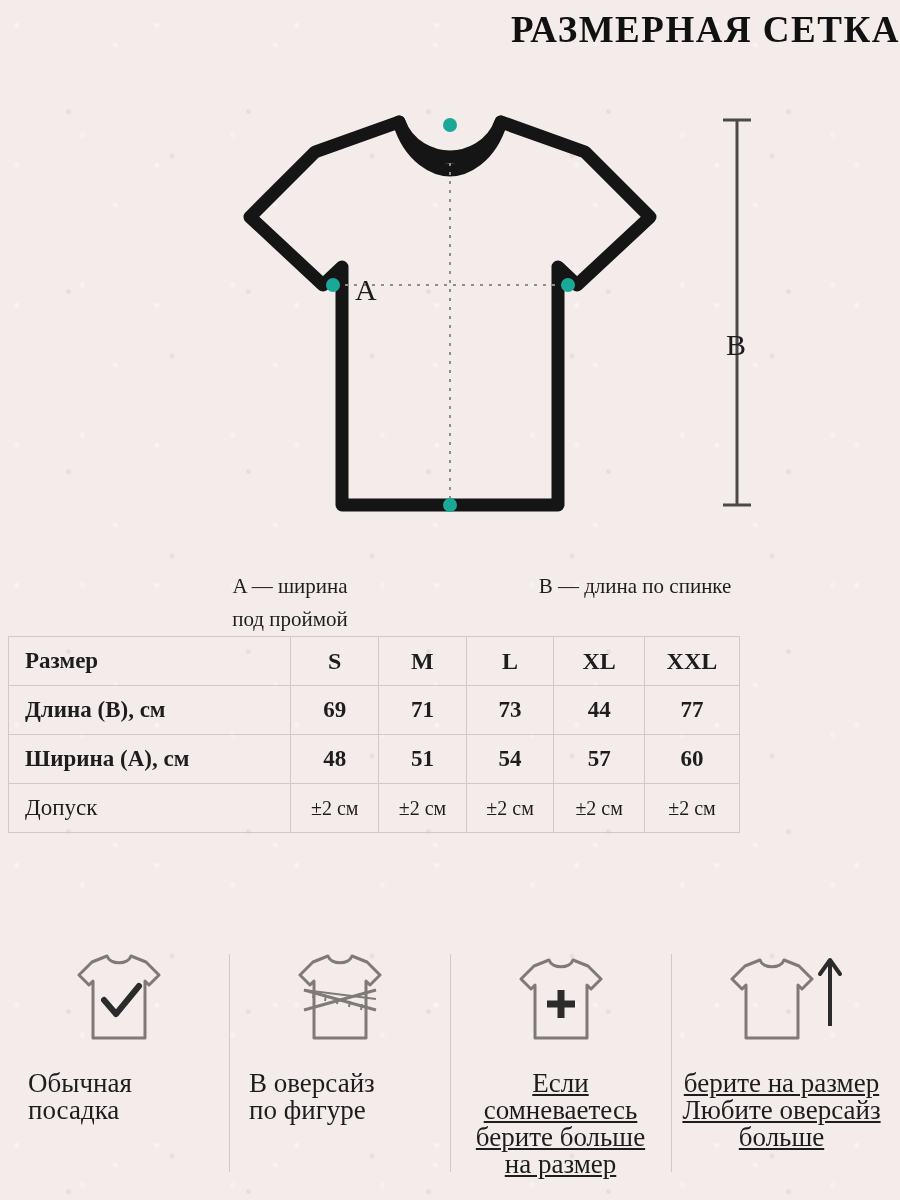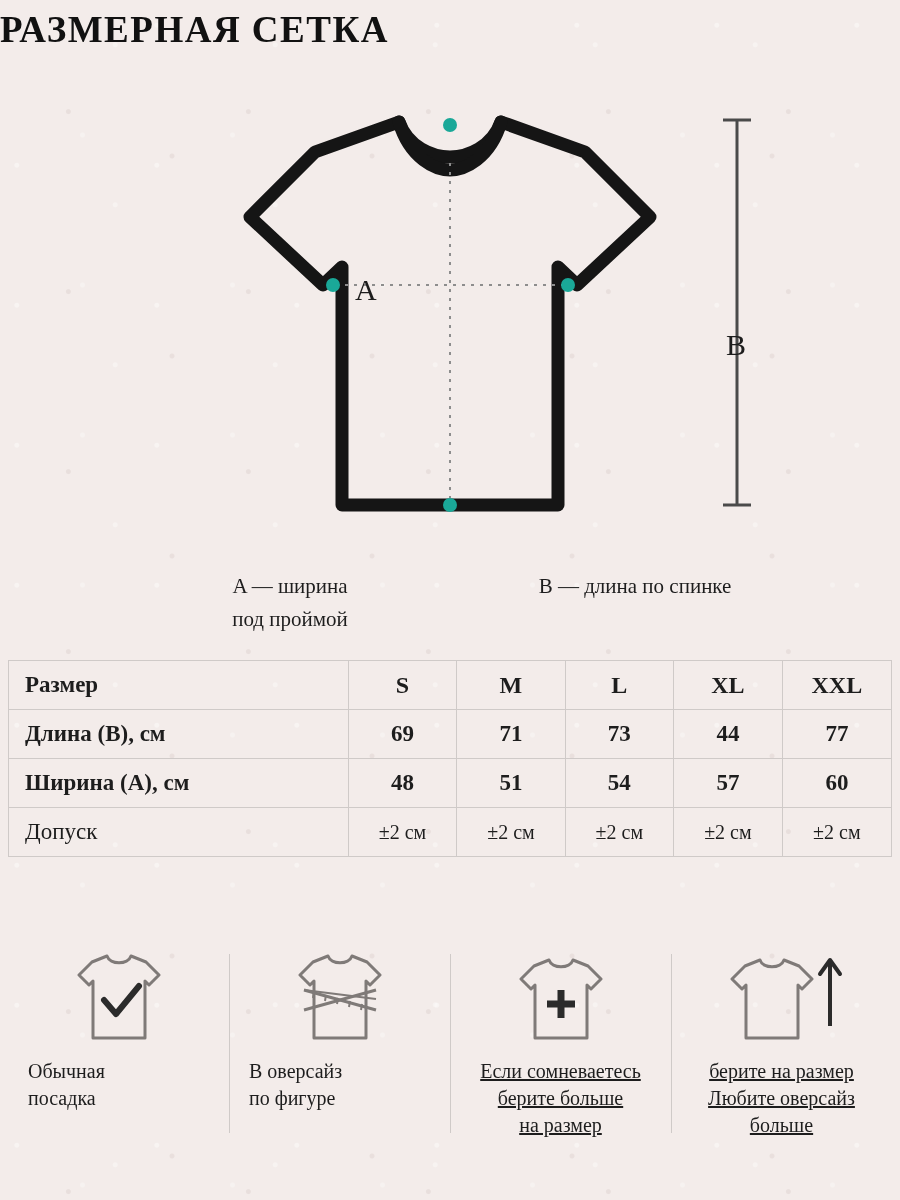--- a/index.html
+++ b/index.html
@@ -27,21 +27,21 @@
       radial-gradient(circle at 55% 90%, rgba(255,255,255,0.45) 0 2px, transparent 3px);
     background-size: 140px 140px, 180px 180px, 160px 160px, 200px 200px, 150px 150px;
     opacity: .7;
     pointer-events: none;
   }
   .page-title {
     position: absolute;
     top: 8px;
     left: 0;
     width: 100%;
-    text-align: left;
+    text-align: right;
     font-size: 37px;
     letter-spacing: 1.5px;
     font-weight: 700;
     color: #111;
   }
   
   .illustration {
     position: absolute;
     top: 95px;
     left: 0;
@@ -66,23 +66,23 @@
   .legend .leg-b {
     position: absolute;
     left: 470px;
     width: 330px;
     text-align: center;
     line-height: 33px;
   }
   
   .size-table {
     position: absolute;
-    top: 660px;
+    top: 636px;
     left: 8px;
-    width: 884px;
+    width: 732px;
     border-collapse: collapse;
     font-size: 22px;
   }
   .size-table th, .size-table td {
     border: 1px solid #cfcac8;
     padding: 0;
     height: 48px;
     vertical-align: middle;
   }
   .size-table .rowhead {
@@ -136,23 +136,23 @@
     width: 1px;
     background: #cfcac8;
   }
   .hint .icon-wrap {
     height: 100px;
     display: flex;
     align-items: center;
     justify-content: center;
   }
   .hint .caption {
-    font-size: 20px;
+    font-size: 27px;
     line-height: 27px;
-    margin-top: 8px;
+    margin-top: 20px;
     font-family: "Liberation Serif", serif;
   }
   .hint.first .caption, .hint.second .caption {
     text-align: left;
     padding-left: 14px;
   }
   .hint.third .caption, .hint.fourth .caption {
     text-align: center;
     text-decoration: underline;
   }

